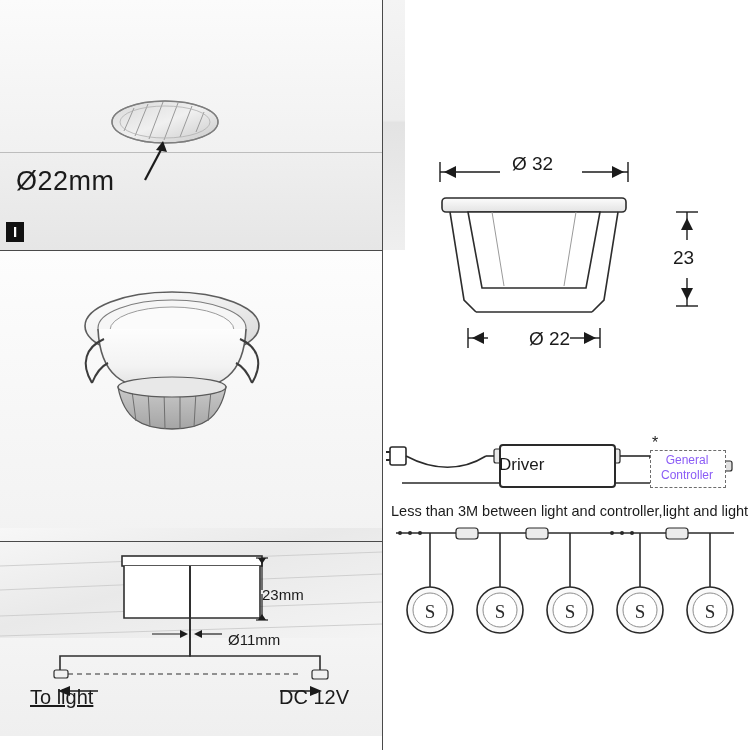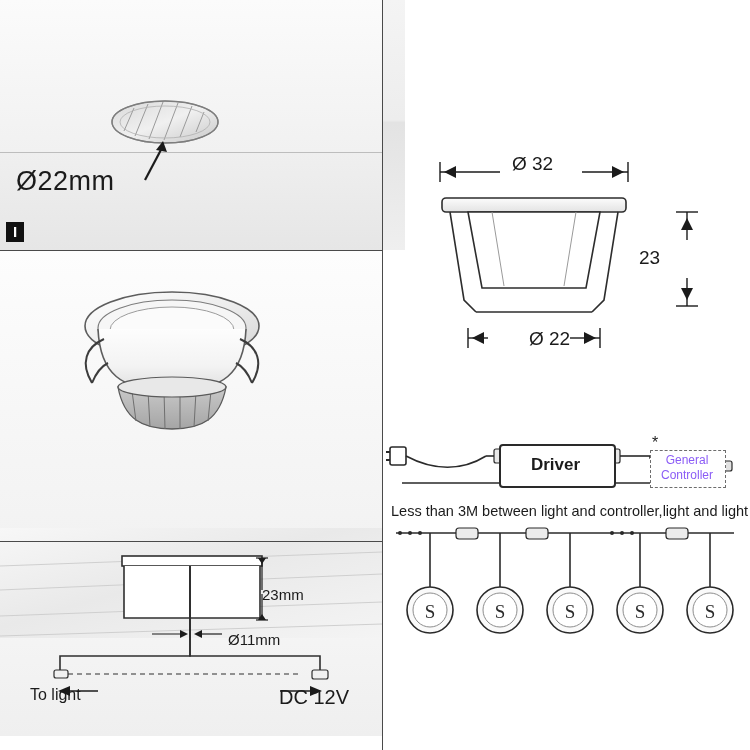--- a/index.html
+++ b/index.html
@@ -79,34 +79,33 @@
     background: #111111;
     color: #ffffff;
     font-size: 15px;
     font-weight: bold;
     text-align: center;
     line-height: 20px;
   }
 
   
   #lbl-d32 { left: 512px; top: 153px; font-size: 19px; }
-  #lbl-23  { left: 639px; top: 247px; font-size: 19px; }
+  #lbl-23  { left: 673px; top: 247px; font-size: 19px; }
   #lbl-d22 { left: 497px; top: 328px; font-size: 19px; margin-left: 32px; }
 
   #driver-box {
     left: 499px; top: 444px; width: 113px; height: 40px;
     border: 2px solid #2a2a2a;
     border-radius: 4px;
     background: #ffffff;
   }
   #driver-label {
     left: 499px; top: 455px; width: 113px;
-    text-align: center;
+    text-align: left;
     font-size: 17px;
-    font-weight: bold;
   }
   #ctrl-box {
     left: 650px; top: 450px; width: 74px; height: 36px;
     border: 1.5px dashed #6d6d6d;
     background: #ffffff;
   }
   #ctrl-label {
     left: 650px; top: 453px; width: 74px;
     text-align: center;
     font-size: 12px;
@@ -252,21 +251,21 @@
 
       <g stroke="#1b1b1b" stroke-width="1.6">
         <line x1="62" y1="163" x2="98" y2="163"></line>
         <line x1="280" y1="163" x2="318" y2="163"></line>
       </g>
       <polygon points="58,163 70,158 70,168" fill="#1b1b1b"></polygon>
       <polygon points="322,163 310,158 310,168" fill="#1b1b1b"></polygon>
     </svg>
     <div class="abs label" style="left:262px;top:58px;font-size:15px;">23mm</div>
     <div class="abs label" style="left:228px;top:103px;font-size:15px;">Ø11mm</div>
-    <div class="abs label" style="left:30px;top:158px;font-size:16px;">To light</div>
+    <div class="abs label" style="left:30px;top:158px;font-size:20px;text-decoration:underline;">To light</div>
     <div class="abs label" style="left:279px;top:158px;font-size:20px;">DC 12V</div>
   </div>
 
   <div class="abs divider-h" style="left:0;top:250px;width:382px;"></div>
   <div class="abs divider-h" style="left:0;top:541px;width:382px;"></div>
   <div class="abs divider-v" style="left:382px;top:0;height:750px;"></div>
   <div class="abs divider-h" style="left:382px;top:375px;width:368px;background:#ffffff;height:0;"></div>
 
   <svg class="abs" style="left:382px;top:0;" width="368" height="375">
     <defs>

